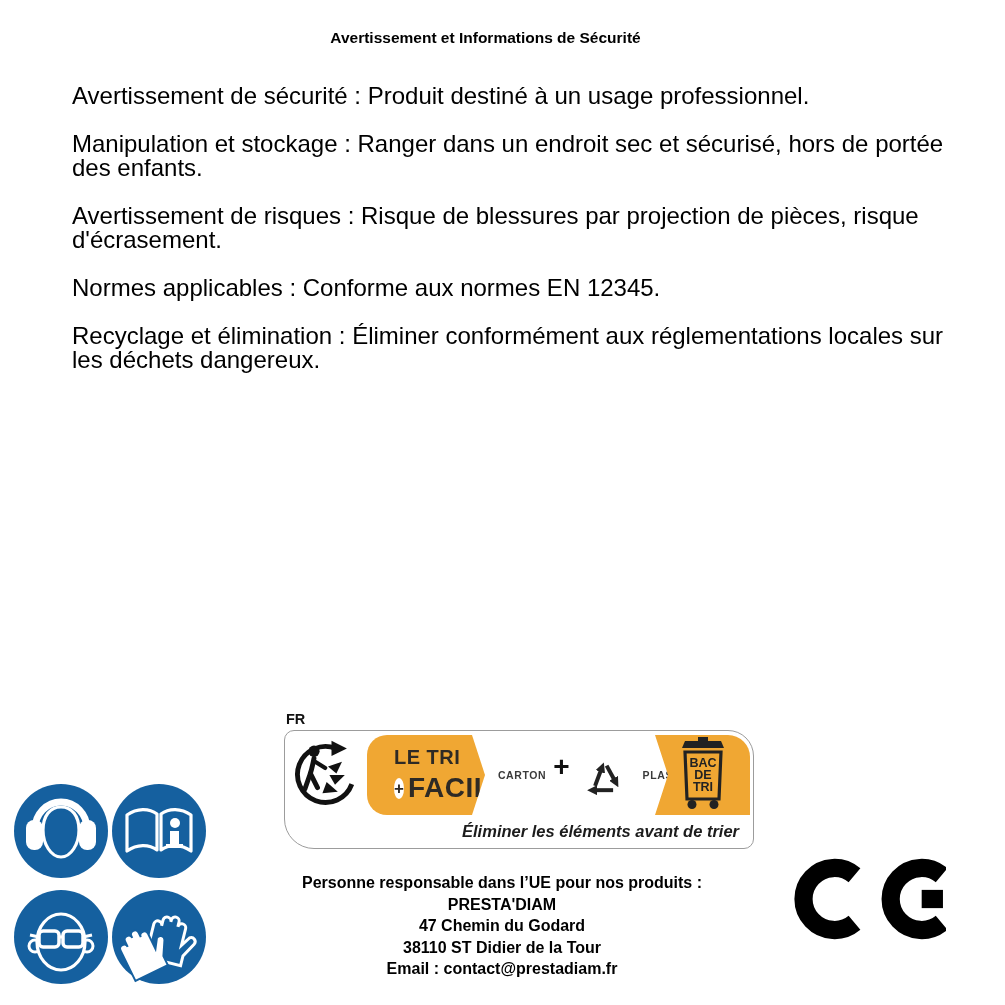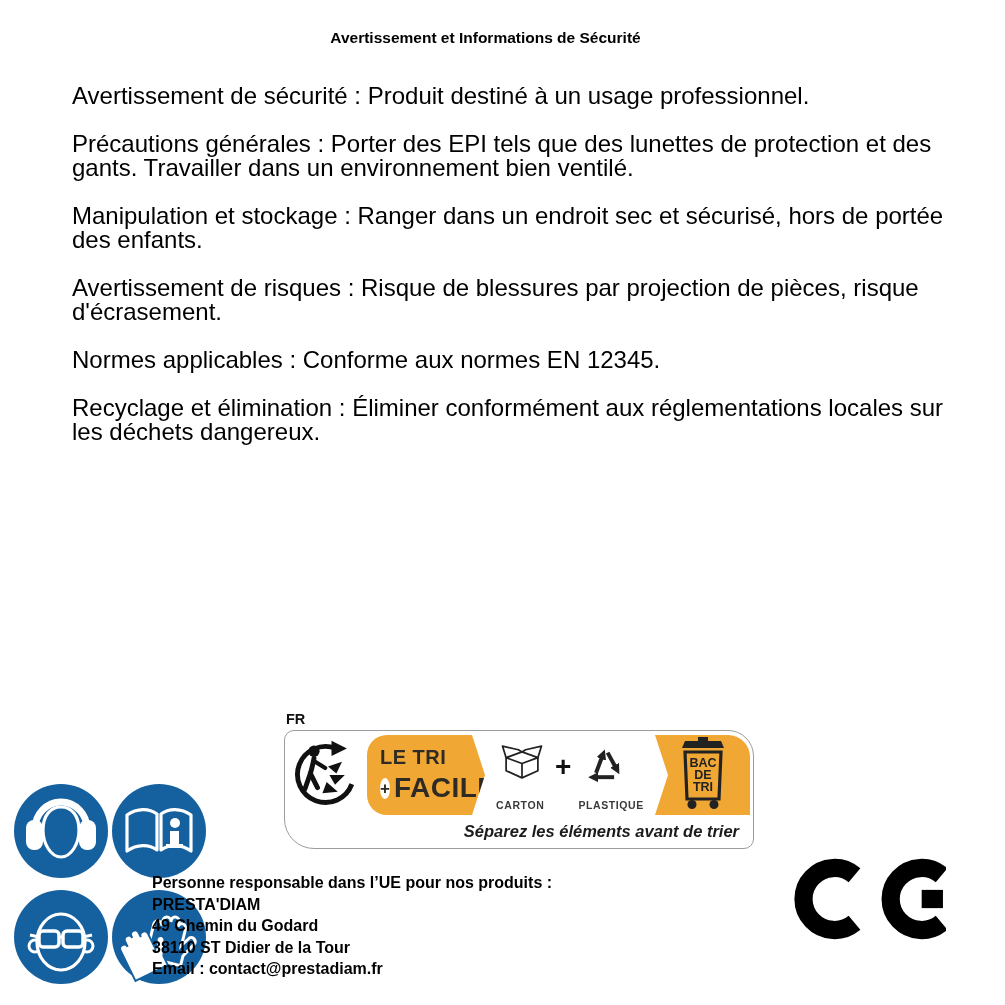--- a/index.html
+++ b/index.html
@@ -21,53 +21,52 @@
   .fr-label{font-size:14.5px;font-weight:bold;color:#111;margin:0 0 3px 2px;}
   .label-box{width:470px;height:119px;background:#fff;border:1.5px solid #9c9c9c;
     border-radius:10px 26px 10px 30px;box-sizing:border-box;display:flex;
     flex-direction:column;overflow:hidden;}
   .band{display:flex;height:80px;margin:4px 3px 0 4px;align-items:stretch;}
   .triman-cell{width:78px;display:flex;align-items:center;justify-content:center;}
   .seg-yellow-left{width:118px;background:var(--tri-yellow);
     border-radius:20px 0 0 20px;
     clip-path:polygon(0 0,calc(100% - 13px) 0,100% 50%,calc(100% - 13px) 100%,0 100%);
     display:flex;flex-direction:column;justify-content:center;gap:3px;
-    padding-left:13px;box-sizing:border-box;color:#2e2a25;}
+    padding-left:27px;box-sizing:border-box;color:#2e2a25;}
   .letri{font-weight:bold;font-size:20px;letter-spacing:.5px;}
   .facile-row{display:flex;align-items:center;gap:4px;}
   .plus-circle{width:21px;height:21px;border-radius:50%;background:#fff;color:#2e2a25;
     font-weight:bold;font-size:17px;line-height:21px;text-align:center;}
   .facile{font-weight:bold;font-size:28px;letter-spacing:.5px;}
   .seg-white-mid{width:170px;display:flex;align-items:center;justify-content:center;
     gap:7px;background:#fff;}
-  .mat-cell{display:flex;flex-direction:column;gap:14px;}
+  .mat-cell{display:flex;flex-direction:row;align-items:center;gap:14px;}
   .mat-label{font-weight:bold;font-size:10.5px;letter-spacing:.6px;color:#3a3a3a;}
   .mat-plus{font-weight:bold;font-size:28px;color:#111;margin-top:-16px;}
   .seg-yellow-right{flex:1;background:var(--tri-yellow);
     clip-path:polygon(0 0,100% 0,100% 100%,0 100%,13px 50%);
     border-top-right-radius:22px;display:flex;justify-content:center;}
   .tagline-row{flex:1;display:flex;align-items:center;justify-content:flex-end;
     padding-right:14px;font-style:italic;font-weight:bold;font-size:16.5px;color:#1c1c1c;}
   
-  .responsible{position:absolute;left:152px;top:872px;width:700px;
+  .responsible{position:absolute;left:152px;top:872px;width:700px;text-align:center;
     font-weight:bold;font-size:16px;line-height:21.5px;}
   
   .ce-mark{position:absolute;left:794px;top:845px;width:152px;height:108px;}
   svg text{font-family:"Liberation Sans",sans-serif;font-weight:bold;}
 </style>
 </head>
 <body>
 
 <div class="page" style="--tri-yellow:#F0A733;">
 
   <div class="doc-title">Avertissement et Informations de Sécurité</div>
 
   <div class="body-text">
     <p>Avertissement de sécurité : Produit destiné à un usage professionnel.</p>
-    <p>Précautions générales : Porter des EPI tels que des lunettes de protection et des gants. Travailler dans un environnement bien ventilé.</p>
     <p>Manipulation et stockage : Ranger dans un endroit sec et sécurisé, hors de portée des enfants.</p>
     <p>Avertissement de risques : Risque de blessures par projection de pièces, risque d'écrasement.</p>
     <p>Normes applicables : Conforme aux normes EN 12345.</p>
     <p>Recyclage et élimination : Éliminer conformément aux réglementations locales sur les déchets dangereux.</p>
   </div>
 
   <div class="icons-grid">
 
     <svg class="picto" viewBox="0 0 96 96">
       <circle cx="48" cy="48" r="47" fill="#15609F"></circle>
@@ -168,28 +167,28 @@
             <path d="M10,17 L46,17 L44,64 L12,64 Z" fill="none" stroke="#222" stroke-width="3.2"></path>
             <circle cx="17" cy="69.5" r="4.5" fill="#222"></circle>
             <circle cx="39" cy="69.5" r="4.5" fill="#222"></circle>
             <text x="28" y="32" font-size="12.5" text-anchor="middle" fill="#222">BAC</text>
             <text x="28" y="44" font-size="12.5" text-anchor="middle" fill="#222">DE</text>
             <text x="28" y="56" font-size="12.5" text-anchor="middle" fill="#222">TRI</text>
           </svg>
         </div>
       </div>
 
-      <div class="tagline-row">Séparez les éléments avant de trier</div>
+      <div class="tagline-row">Éliminer les éléments avant de trier</div>
     </div>
   </div>
 
   <div class="responsible">
     <div>Personne responsable dans l’UE pour nos produits :</div>
     <div>PRESTA'DIAM</div>
-    <div>49 Chemin du Godard</div>
+    <div>47 Chemin du Godard</div>
     <div>38110 ST Didier de la Tour</div>
     <div>Email : contact@prestadiam.fr</div>
   </div>
 
   <svg class="ce-mark" viewBox="0 0 150 100">
     <path d="M59.7,26.6 A30.6,30.6 0 1 0 59.7,73.4" fill="none" stroke="#000" stroke-width="18"></path>
     <path d="M145.7,26.6 A30.6,30.6 0 1 0 145.7,73.4" fill="none" stroke="#000" stroke-width="18"></path>
     <line x1="126" y1="50" x2="147" y2="50" stroke="#000" stroke-width="18"></line>
   </svg>
 

